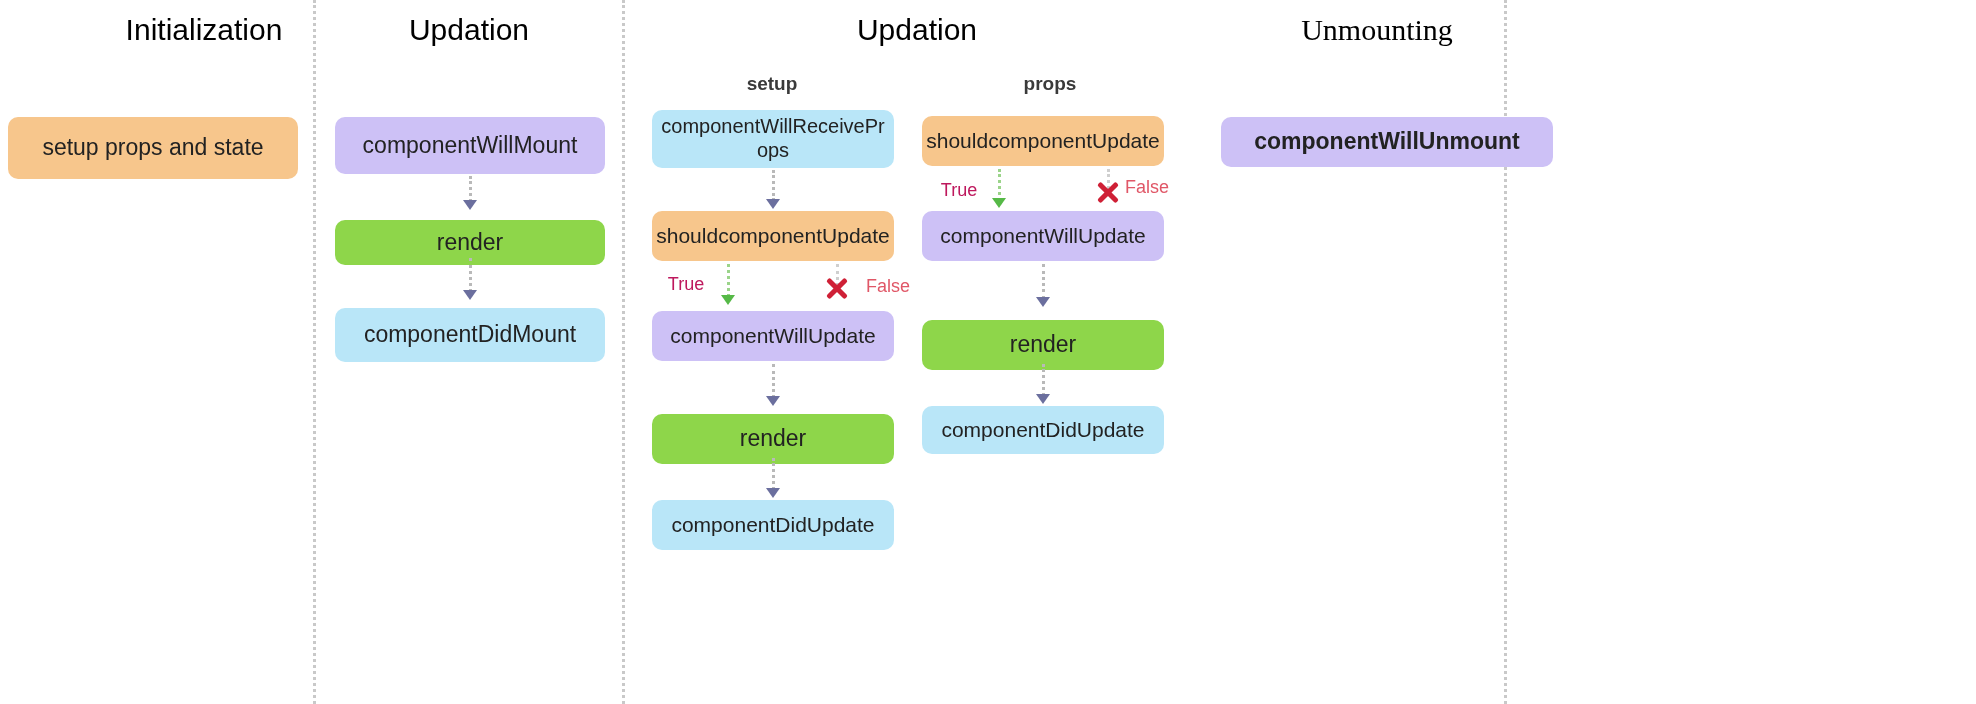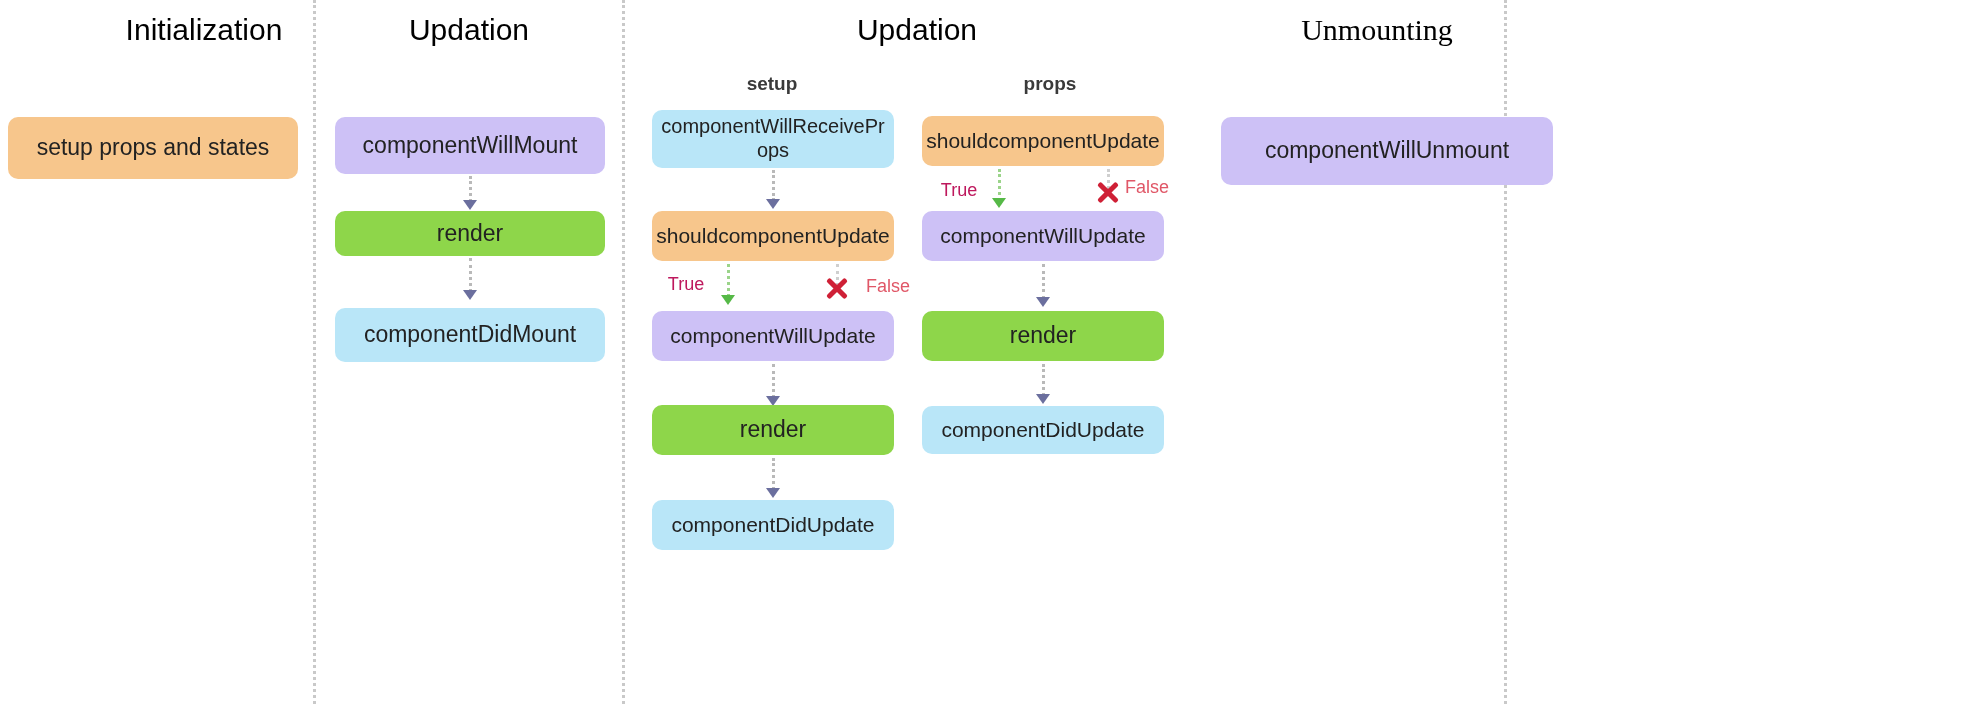--- a/index.html
+++ b/index.html
@@ -50,21 +50,21 @@
     justify-content:center;
     text-align:center;
     box-sizing:border-box;
     padding:4px 10px;
     line-height:1.18;
     color:#222;
     font-size:23px;
   }
   .node.orange{background:#f7c68c;}
   .node.purple{background:#cdc1f6;}
-  .node.green {background:#8ed64a;}
+  .node.green {background:#8ed64a;margin-top:9px;}
   .node.blue  {background:#b9e6f8;}
 
   .node-label{pointer-events:none;white-space:pre-line;}
 
   
   .conn{
     position:absolute;
     width:0;
     border-left:3px dotted #b9b9b9;
   }
@@ -118,21 +118,21 @@
 
   <div class="phase-title" style="left:204px;top:13px;">Initialization</div>
   <div class="phase-title" style="left:469px;top:13px;">Updation</div>
   <div class="phase-title" style="left:917px;top:13px;">Updation</div>
   <div class="phase-title" style="left:1377px;top:13px;font-family:Liberation Serif, serif;">Unmounting</div>
 
   <div class="sub-title" style="left:772px;top:73px;">setup</div>
   <div class="sub-title" style="left:1050px;top:73px;">props</div>
 
   <div class="node orange" style="left:8px;top:117px;width:290px;height:62px;">
-    <span class="node-label">setup props and states</span>
+    <span class="node-label">setup props and state</span>
   </div>
 
   <div class="node purple" style="left:335px;top:117px;width:270px;height:57px;">
     <span class="node-label">componentWillMount</span>
   </div>
   <div class="conn" style="left:469px;top:176px;height:26px;"></div>
   <div class="arrowhead" style="left:470px;top:200px;"></div>
 
   <div class="node green" style="left:335px;top:211px;width:270px;height:45px;">
     <span class="node-label">render</span>
@@ -206,17 +206,17 @@
   <div class="node green" style="left:922px;top:311px;width:242px;height:50px;">
     <span class="node-label">render</span>
   </div>
   <div class="conn" style="left:1042px;top:364px;height:32px;"></div>
   <div class="arrowhead" style="left:1043px;top:394px;"></div>
 
   <div class="node blue" style="left:922px;top:406px;width:242px;height:48px;font-size:21px;">
     <span class="node-label">componentDidUpdate</span>
   </div>
 
-  <div class="node purple" style="left:1221px;top:117px;width:332px;height:68px;">
+  <div class="node purple" style="left:1221px;top:117px;width:332px;height:50px;font-weight:bold;">
     <span class="node-label">componentWillUnmount</span>
   </div>
 
 </div>
 
 </body></html>

